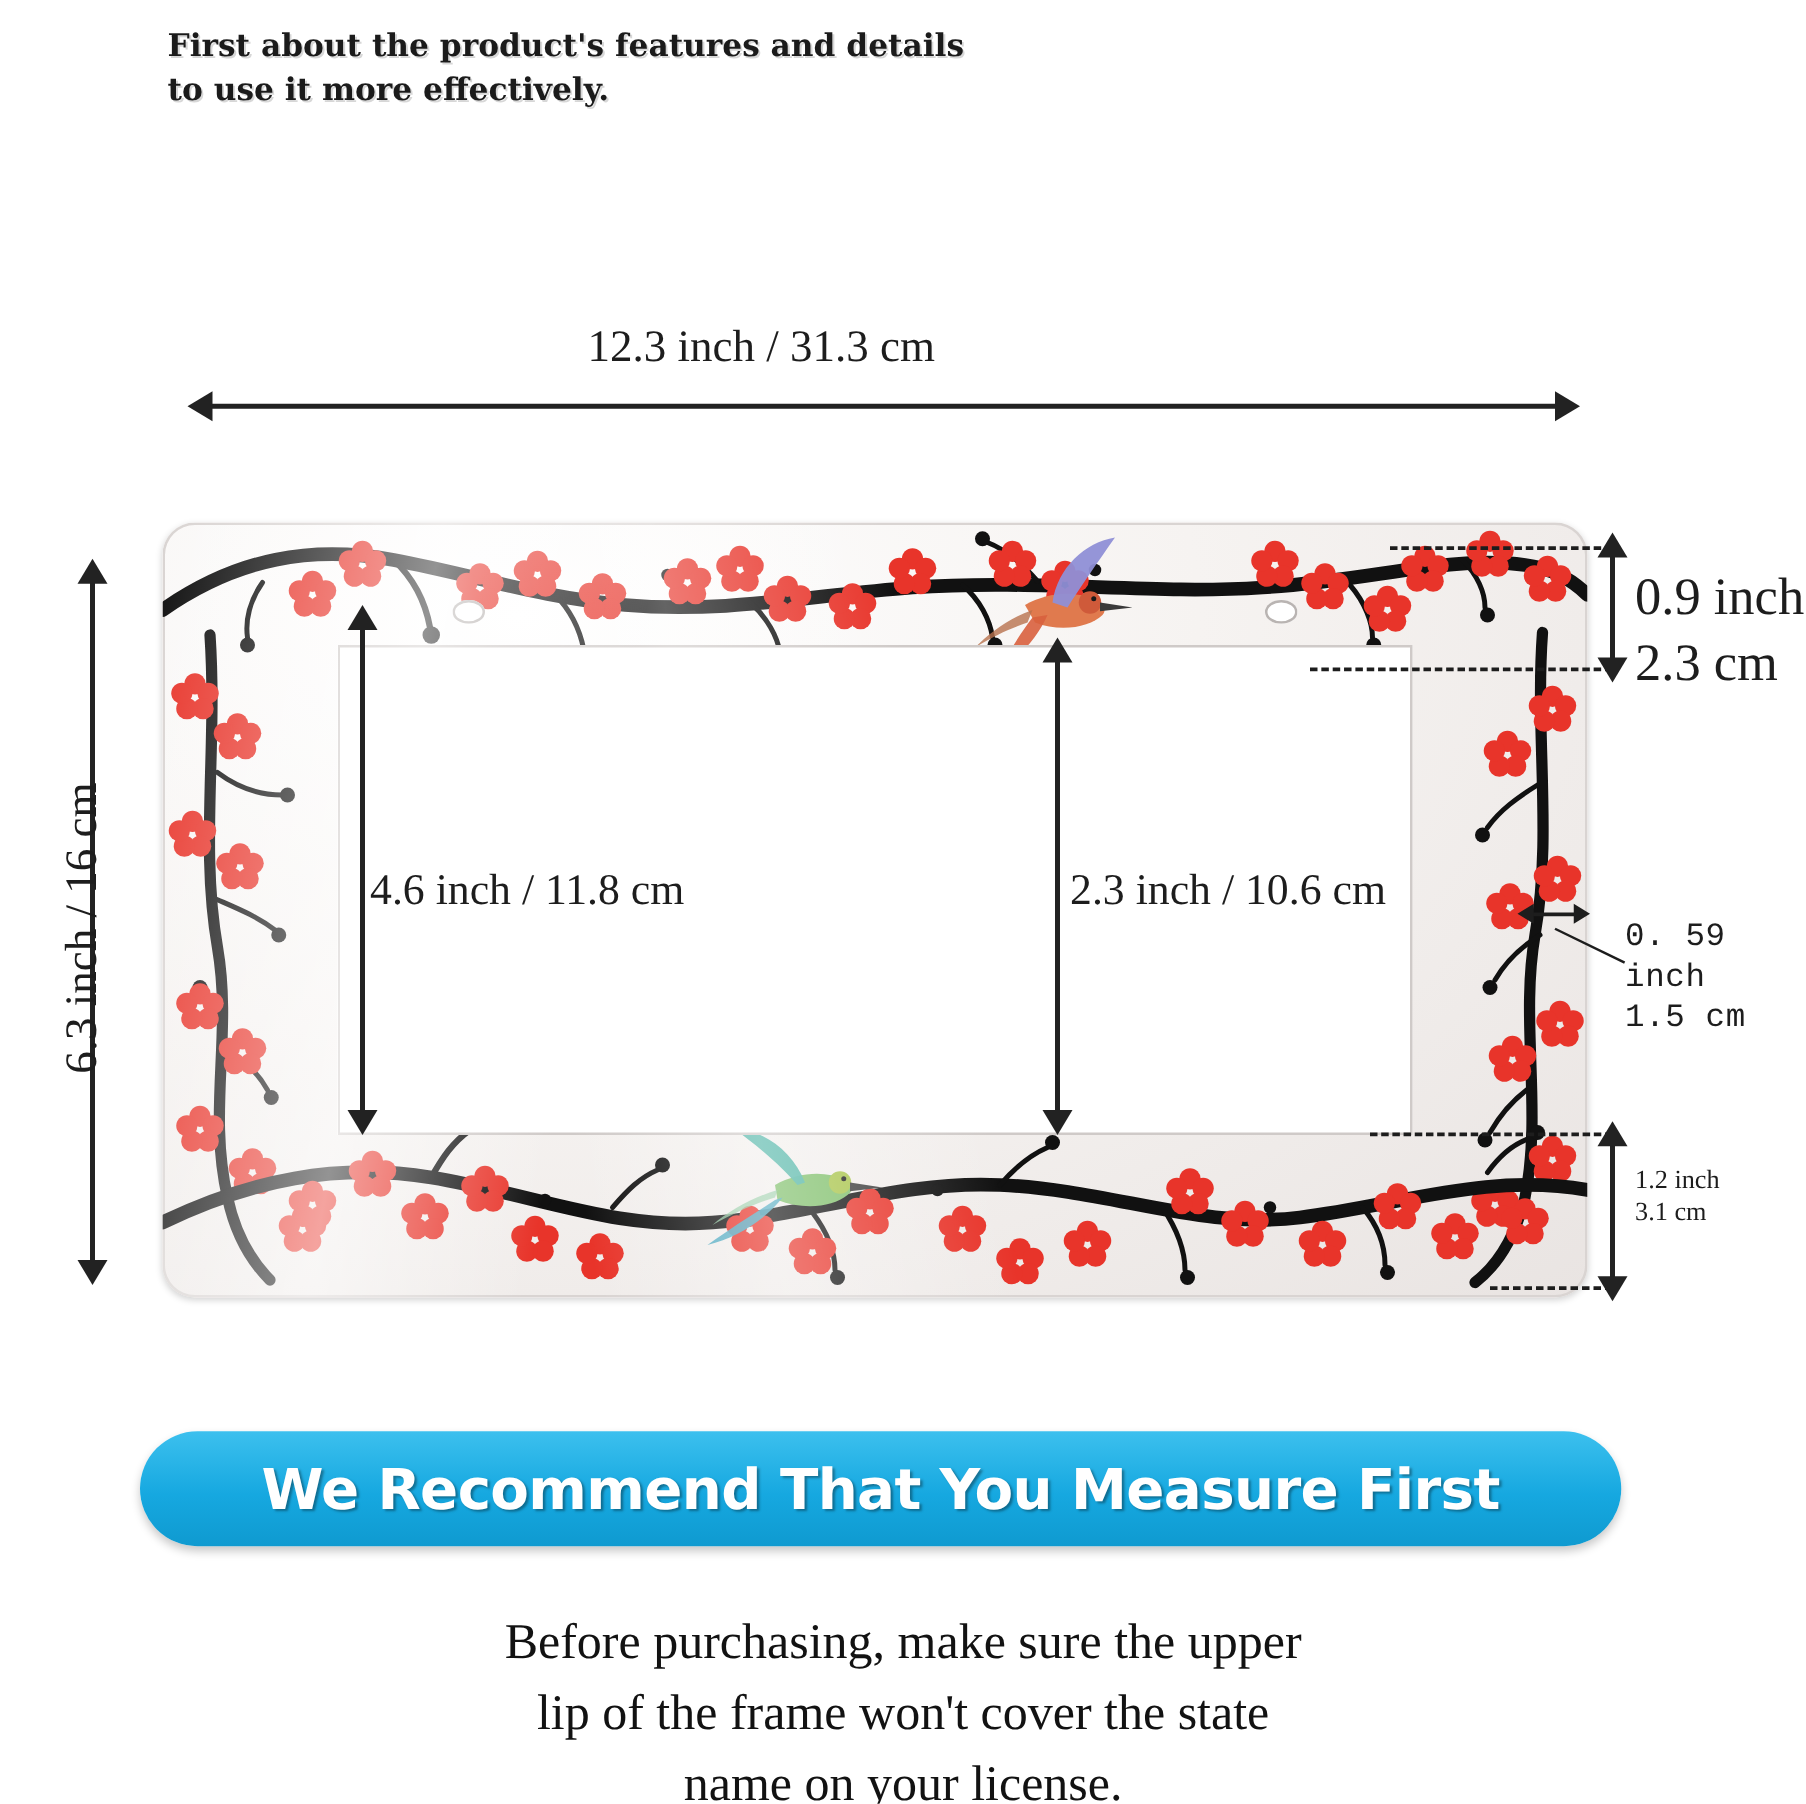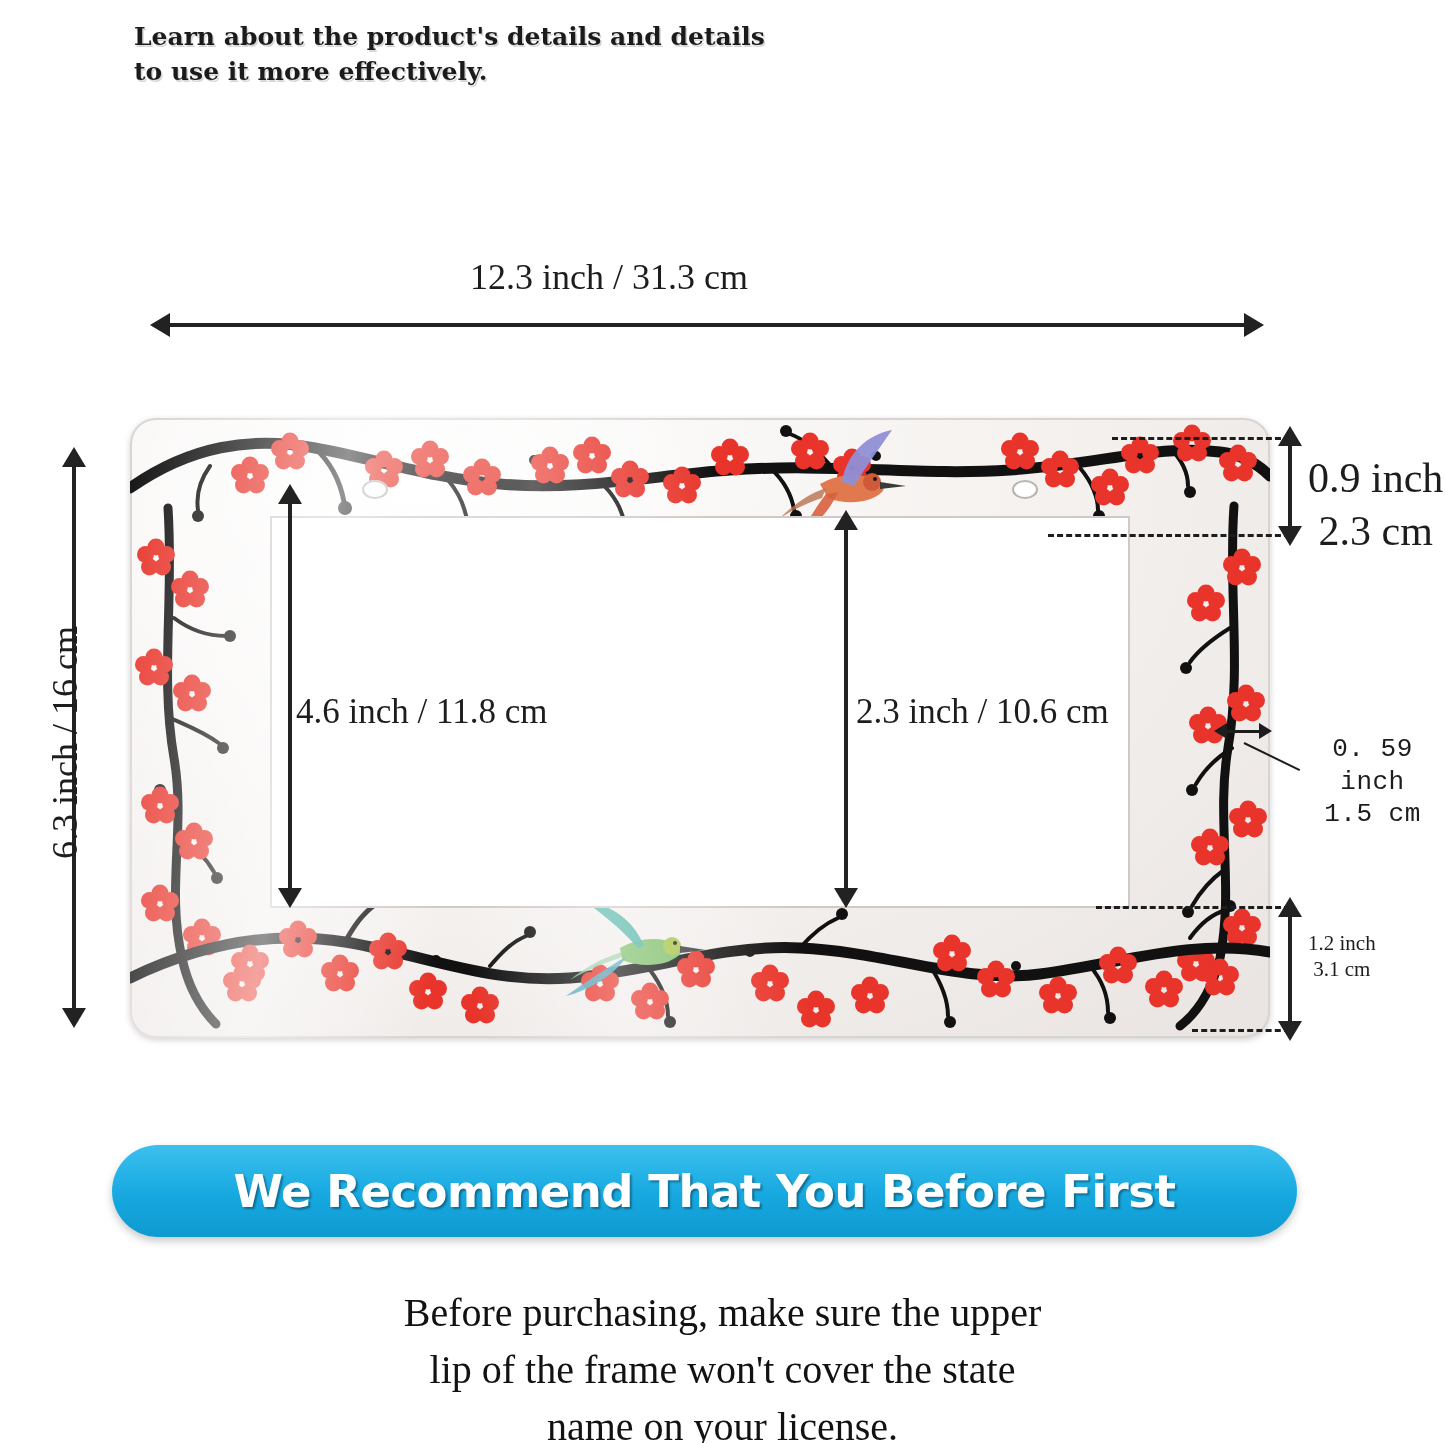--- a/index.html
+++ b/index.html
@@ -45,21 +45,20 @@
   }
 
   
   .dim-label {
     position: absolute;
     font-family: "Liberation Serif", serif;
     font-size: 34px;
     color: #1d1d1d;
     white-space: pre-line;
     line-height: 1.25;
-    text-align: center;
   }
 
   
   #width-label {
     left: 470px;
     top: 255px;
     font-size: 36px;
   }
   .harrow {
     position: absolute;
@@ -304,21 +303,21 @@
     line-height: 1.42;
     color: #121212;
     white-space: pre-line;
     margin-top: 17px;
   }
 </style>
 </head>
 <body>
 
 <div id="header-block">
-  <div id="page-subtitle">Learn about the product's details and details
+  <div id="page-subtitle">First about the product's features and details
 to use it more effectively.</div>
 </div>
 
 <div class="dim-label" id="width-label">12.3 inch / 31.3 cm</div>
 <div class="harrow" id="width-arrow"></div>
 
 <div class="varrow" id="height-arrow"></div>
 <div class="dim-label" id="height-label">6.3 inch / 16 cm</div>
 
 <div id="frame-wrap">
@@ -514,18 +513,18 @@
 <div class="dim-label" id="label-thin">0. 59  inch
 1.5  cm</div>
 
 <div class="dashline" id="dash-bot-1"></div>
 <div class="dashline" id="dash-bot-2"></div>
 <div class="varrow" id="varrow-bot"></div>
 <div class="dim-label" id="label-bot-right">1.2 inch
 3.1 cm</div>
 
 <div id="banner">
-  <span id="banner-text">We Recommend That You Before First</span>
+  <span id="banner-text">We Recommend That You Measure First</span>
 </div>
 
 <div id="footer-note">Before purchasing, make sure the upper
 lip of the frame won't cover the state
 name on your license.</div>
 
 </body></html>

